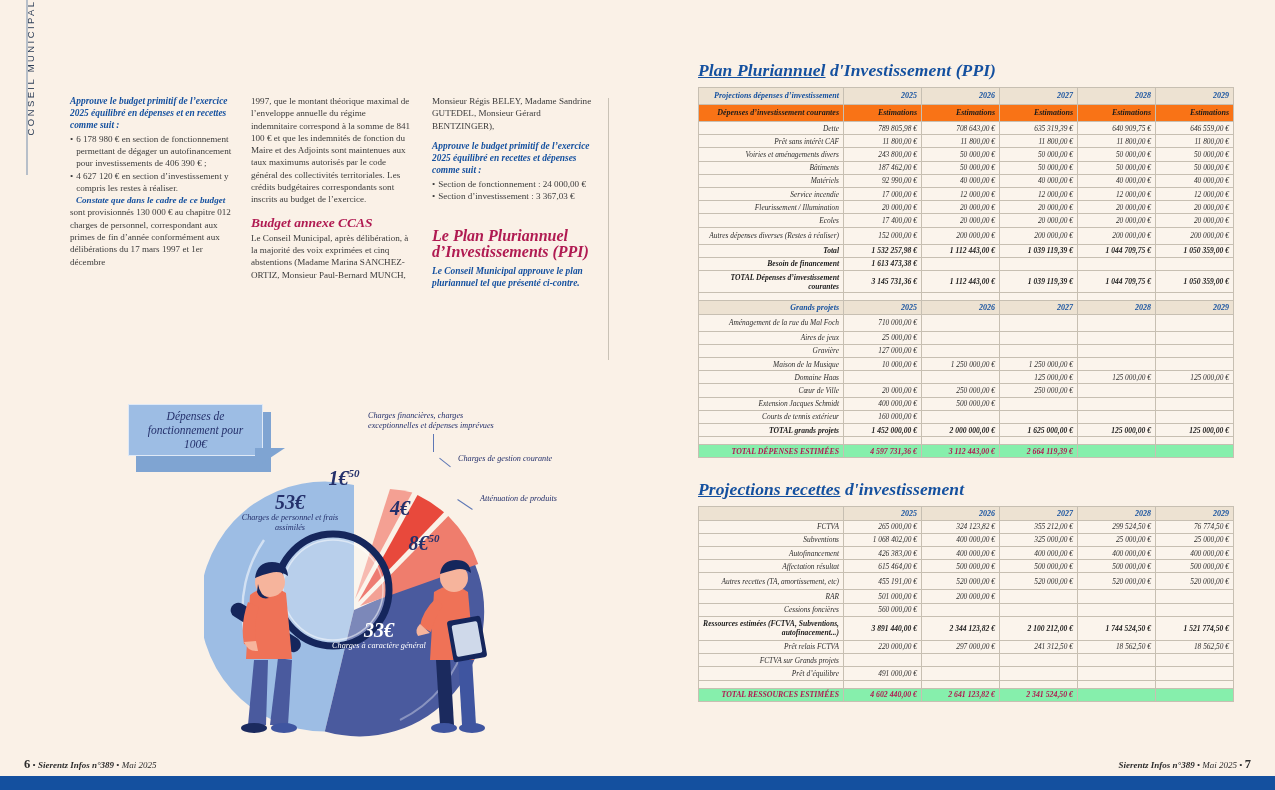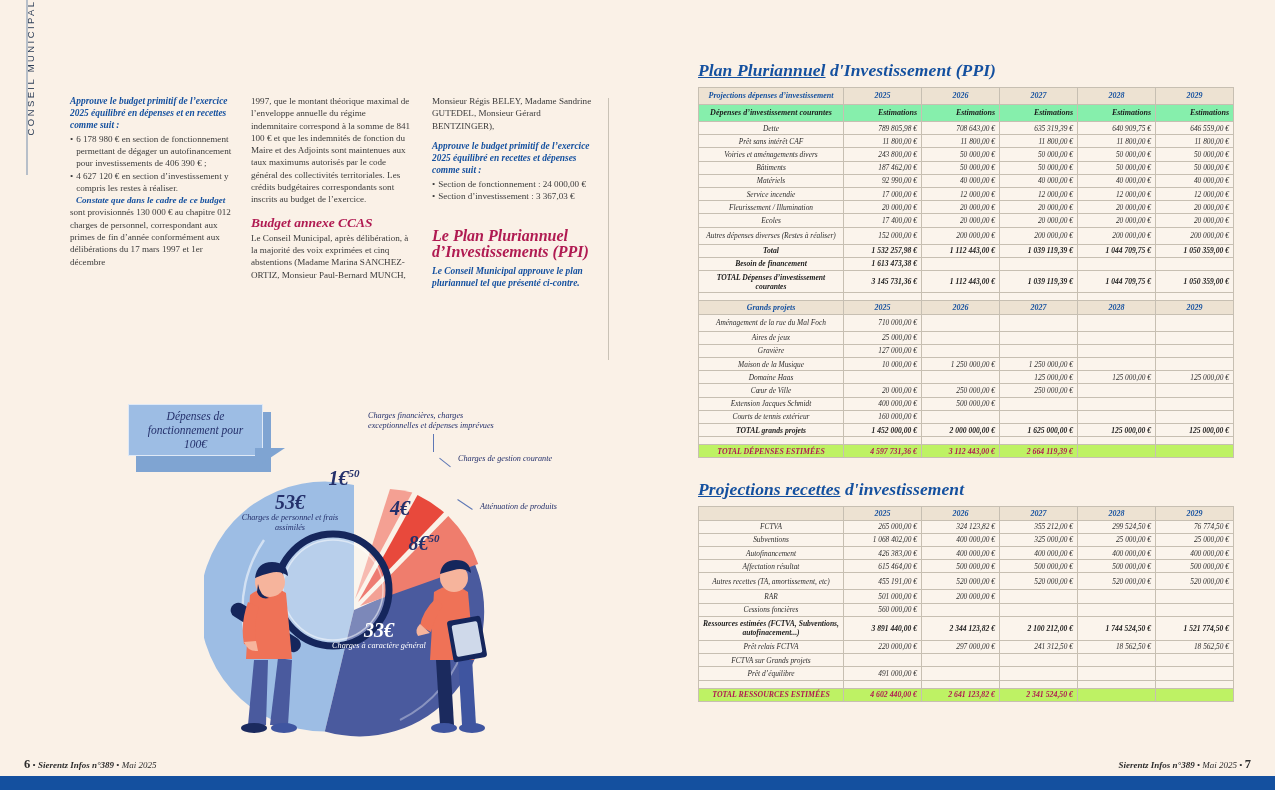--- a/index.html
+++ b/index.html
@@ -102,36 +102,36 @@
     border:1px solid #c7bfb2;
   }
   .tbl td{
     border:1px solid #c7bfb2;
     padding:1.5px 4px;
     font-size:7.4px; line-height:9.2px;
     color:#2e2e2e; font-style:italic;
     background:#fbf4ec;
     height:11px;
   }
-  .tbl td.lbl{ text-align:center; }
+  .tbl td.lbl{ text-align:right; }
   .tbl td.num{ text-align:right; }
   .tbl tr.hdr td{
     background:#ede2d2; color:#14509f;
     font-weight:bold; font-style:italic; font-size:8px;
   }
-  .tbl tr.hdr td.num{ text-align:center; }
+  .tbl tr.hdr td.num{ text-align:right; }
   .tbl tr.sub td{
-    background:#86efac; color:#1b1b1b;
+    background:#f97316; color:#1b1b1b;
     font-weight:bold; font-style:italic; font-size:8px;
   }
   .tbl tr.tot td{
     font-weight:bold; font-style:italic; color:#1b1b1b; font-size:7.6px;
   }
   .tbl tr.grand td{
-    background:#bef264; color:#b01b52;
+    background:#86efac; color:#b01b52;
     font-weight:bold; font-style:italic; font-size:7.8px;
   }
   .tbl tr.blank td{ height:8px; background:#fbf4ec; }
   .tbl tr.tall td{ height:17px; }
   .tbl tr.tall3 td{ height:24px; }
 
   .spacer-tbl{ height:21px; }
 
   
   .info{
@@ -239,21 +239,21 @@
     <div class="box">Dépenses de fonctionnement pour 100€</div>
     <div class="tail"></div>
   </div>
 
   <div class="cap cap-top">Charges financières, charges exceptionnelles et dépenses imprévues</div>
   <div class="leader" style="left:315px;top:52px;width:1px;height:18px;"></div>
 
   <div class="cap" style="left:340px;top:72px;width:110px;">Charges de gestion courante</div>
   <div class="leader" style="left:320px;top:80px;width:14px;height:1px;transform:rotate(38deg);"></div>
 
-  <div class="cap" style="left:362px;top:112px;width:100px;margin-top:8px;">Atténuation de produits</div>
+  <div class="cap" style="left:362px;top:112px;width:100px;">Atténuation de produits</div>
   <div class="leader" style="left:338px;top:122px;width:18px;height:1px;transform:rotate(34deg);"></div>
 
   <div class="pie-wrap">
     <svg viewBox="0 0 300 275" width="300" height="275">
 
       <path d="M150,140 L150,15 A125,125 0 1,0 120.8,261.6 Z" fill="#9dbde4"></path>
 
       <path d="M150,140 L120.8,261.6 A125,125 0 0,0 268.2,88.0 Z" fill="#4a5a9e"></path>
 
       <path d="M156,136 L274.2,94.0 A125,125 0 0,0 244.3,46.0 Z" fill="#ef7d6d"></path>

